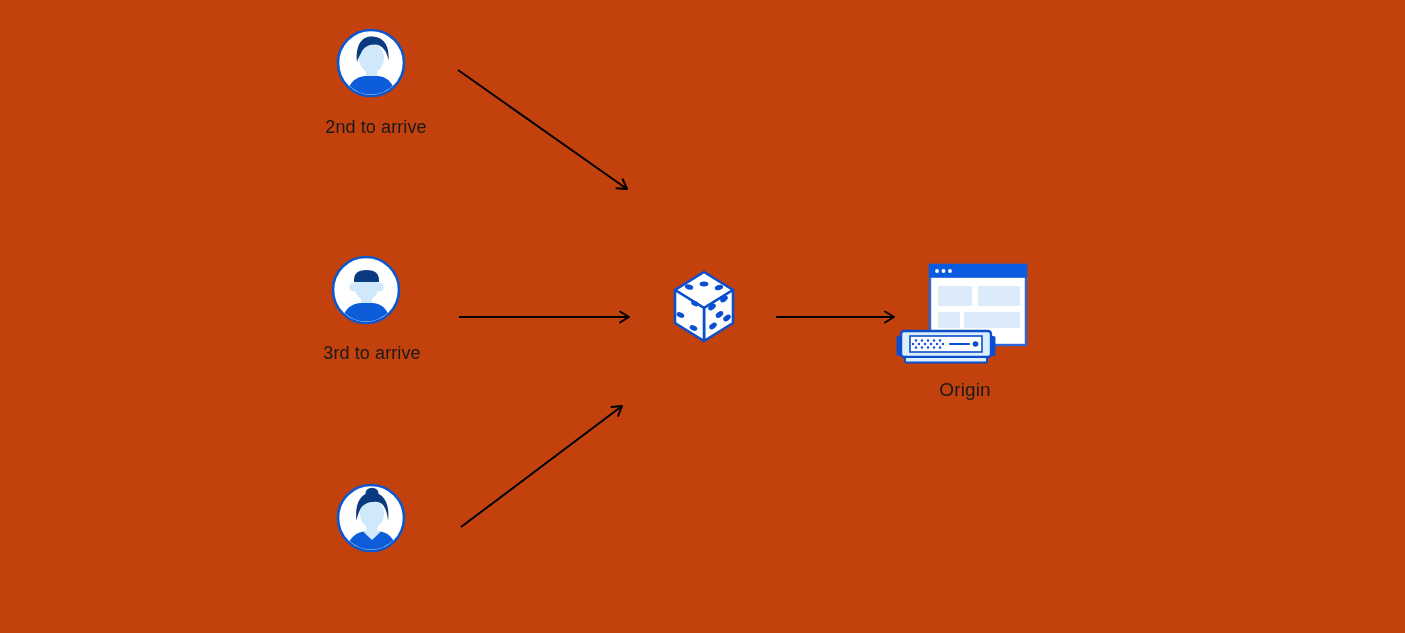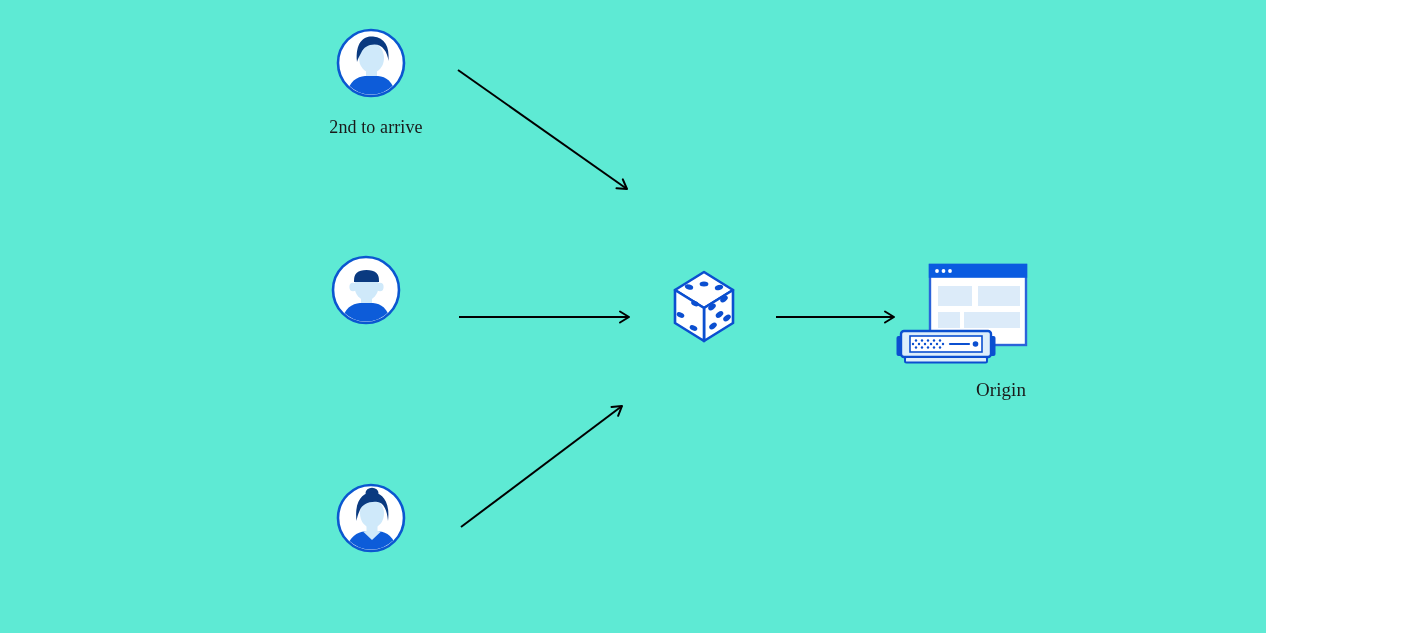--- a/index.html
+++ b/index.html
@@ -1,21 +1,21 @@
 <!DOCTYPE html>
 <html><head>
 <meta charset="utf-8">
 <style>
   html, body { margin: 0; padding: 0; background: #ffffff; }
   .stage {
     position: relative;
-    width: 1266px;
+    width: 1405px;
     height: 633px;
-    background: #5eead4;
-    font-family: Liberation Serif, serif;
+    background: #c2410c;
+    font-family: Liberation Sans, sans-serif;
     overflow: hidden;
   }
   .abs { position: absolute; }
   .node-label {
     position: absolute;
     width: 170px;
     text-align: center;
     font-size: 18px;
     line-height: 22px;
     color: #1a1a1a;
@@ -67,20 +67,21 @@
     <circle cx="36" cy="36" r="33" fill="#ffffff" stroke="#0b57d0" stroke-width="2.6"></circle>
     <g clip-path="url(#clipB)">
       <ellipse cx="23" cy="33" rx="3.6" ry="4.2" fill="#cfe9fa"></ellipse>
       <ellipse cx="50" cy="33" rx="3.6" ry="4.2" fill="#cfe9fa"></ellipse>
       <rect x="31" y="38" width="11" height="14" rx="3" fill="#cfe9fa"></rect>
       <ellipse cx="36.5" cy="32" rx="12" ry="14.5" fill="#cfe9fa"></ellipse>
       <path d="M10,74 C12,56 21,49.5 30,49 L43,49 C52,49.5 60,56 62,74 Z" fill="#0d5cd9"></path>
       <path d="M24,27 Q23.5,16 36.5,16 Q49.5,16 49,27 L49,28 L24,28 Z" fill="#0a3a80"></path>
     </g>
   </svg>
+  <div class="node-label" style="left:287px;top:342px;">3rd to arrive</div>
 
   <svg class="abs" style="left:335px;top:482px;" width="72" height="72" viewBox="0 0 72 72">
     <defs>
         <clipPath id="clipC">
           <circle cx="36" cy="36" r="31.6"></circle>
         </clipPath>
       </defs>
     <circle cx="36" cy="36" r="33" fill="#ffffff" stroke="#0b57d0" stroke-width="2.6"></circle>
     <g clip-path="url(#clipC)">
       <ellipse cx="37" cy="11" rx="6.5" ry="5.2" fill="#0a3a80"></ellipse>
@@ -153,15 +154,15 @@
           <circle cx="26" cy="84.5" r="1.2"></circle>
           <circle cx="32" cy="84.5" r="1.2"></circle>
           <circle cx="38" cy="84.5" r="1.2"></circle>
           <circle cx="44" cy="84.5" r="1.2"></circle>
       </g>
       <line x1="54" y1="81" x2="73" y2="81" stroke="#0b4fd0" stroke-width="2.2" stroke-linecap="round"></line>
       <circle cx="79.5" cy="81" r="2.8" fill="#0b4fd0"></circle>
       <rect x="9" y="94" width="82" height="5.5" rx="1.5" fill="#ddeefb" stroke="#0b4fd0" stroke-width="2"></rect>
     </g>
   </svg>
-  <div class="node-label" style="left:916px;top:379px;font-size:19px;">Origin</div>
+  <div class="node-label" style="left:880px;top:379px;font-size:19px;">Origin</div>
 
 </div>
 
 </body></html>

